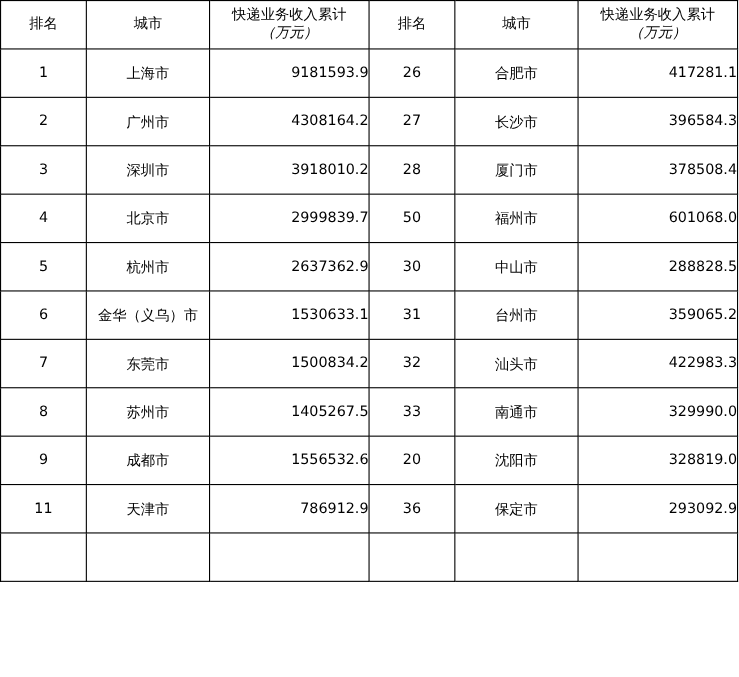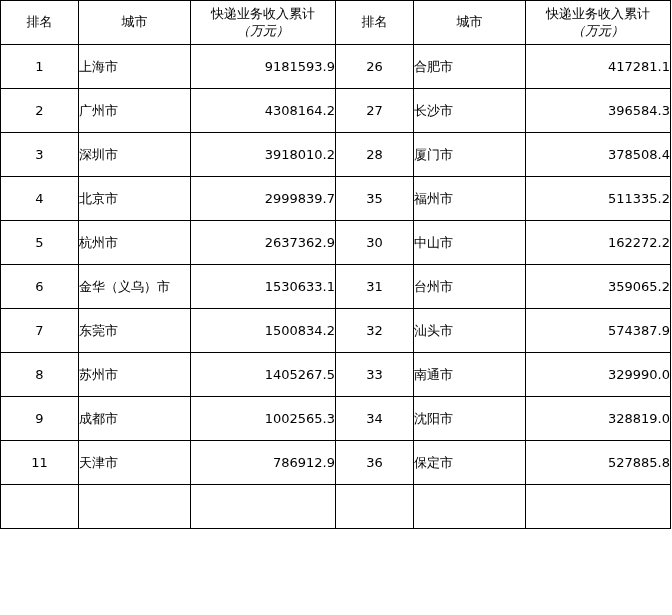--- a/index.html
+++ b/index.html
@@ -46,21 +46,21 @@
     line-height: 1.25;
     padding: 3px 2px;
   }
   .hdr .l1 { display: block; }
   .hdr .l2 { display: block; font-style: italic; }
 
   .cell-rank {
     text-align: center;
   }
   .cell-city {
-    text-align: left;
+    text-align: center;
   }
   .cell-val {
     text-align: right;
     padding-right: 4px;
     vertical-align: bottom;
     padding-bottom: 4px;
     text-decoration: underline;
   }
   .cell-val span {
     display: inline-block;
@@ -127,78 +127,78 @@
         <td class="cell-val"><span>3918010.2</span></td>
         <td class="cell-rank">28</td>
         <td class="cell-city">厦门市</td>
         <td class="cell-val"><span>378508.4</span></td>
       </tr>
 
       <tr>
         <td class="cell-rank">4</td>
         <td class="cell-city">北京市</td>
         <td class="cell-val"><span>2999839.7</span></td>
-        <td class="cell-rank">35</td>
+        <td class="cell-rank">50</td>
         <td class="cell-city">福州市</td>
-        <td class="cell-val"><span>511335.2</span></td>
+        <td class="cell-val"><span>601068.0</span></td>
       </tr>
 
       <tr>
         <td class="cell-rank">5</td>
         <td class="cell-city">杭州市</td>
         <td class="cell-val"><span>2637362.9</span></td>
         <td class="cell-rank">30</td>
         <td class="cell-city">中山市</td>
-        <td class="cell-val"><span>162272.2</span></td>
+        <td class="cell-val"><span>288828.5</span></td>
       </tr>
 
       <tr>
         <td class="cell-rank">6</td>
         <td class="cell-city">金华（义乌）市</td>
         <td class="cell-val"><span>1530633.1</span></td>
         <td class="cell-rank">31</td>
         <td class="cell-city">台州市</td>
         <td class="cell-val"><span>359065.2</span></td>
       </tr>
 
       <tr>
         <td class="cell-rank">7</td>
         <td class="cell-city">东莞市</td>
         <td class="cell-val"><span>1500834.2</span></td>
         <td class="cell-rank">32</td>
         <td class="cell-city">汕头市</td>
-        <td class="cell-val"><span>574387.9</span></td>
+        <td class="cell-val"><span>422983.3</span></td>
       </tr>
 
       <tr>
         <td class="cell-rank">8</td>
         <td class="cell-city">苏州市</td>
         <td class="cell-val"><span>1405267.5</span></td>
         <td class="cell-rank">33</td>
         <td class="cell-city">南通市</td>
         <td class="cell-val"><span>329990.0</span></td>
       </tr>
 
       <tr>
         <td class="cell-rank">9</td>
         <td class="cell-city">成都市</td>
-        <td class="cell-val"><span>1002565.3</span></td>
-        <td class="cell-rank">34</td>
+        <td class="cell-val"><span>1556532.6</span></td>
+        <td class="cell-rank">20</td>
         <td class="cell-city">沈阳市</td>
         <td class="cell-val"><span>328819.0</span></td>
       </tr>
 
 
       <tr>
         <td class="cell-rank">11</td>
         <td class="cell-city">天津市</td>
         <td class="cell-val"><span>786912.9</span></td>
         <td class="cell-rank">36</td>
         <td class="cell-city">保定市</td>
-        <td class="cell-val"><span>527885.8</span></td>
+        <td class="cell-val"><span>293092.9</span></td>
       </tr>
 
 
       <tr>
         <td class="cell-rank"></td>
         <td class="cell-city"></td>
         <td class="cell-val"></td>
         <td class="cell-rank"></td>
         <td class="cell-city"></td>
         <td class="cell-val"></td>

